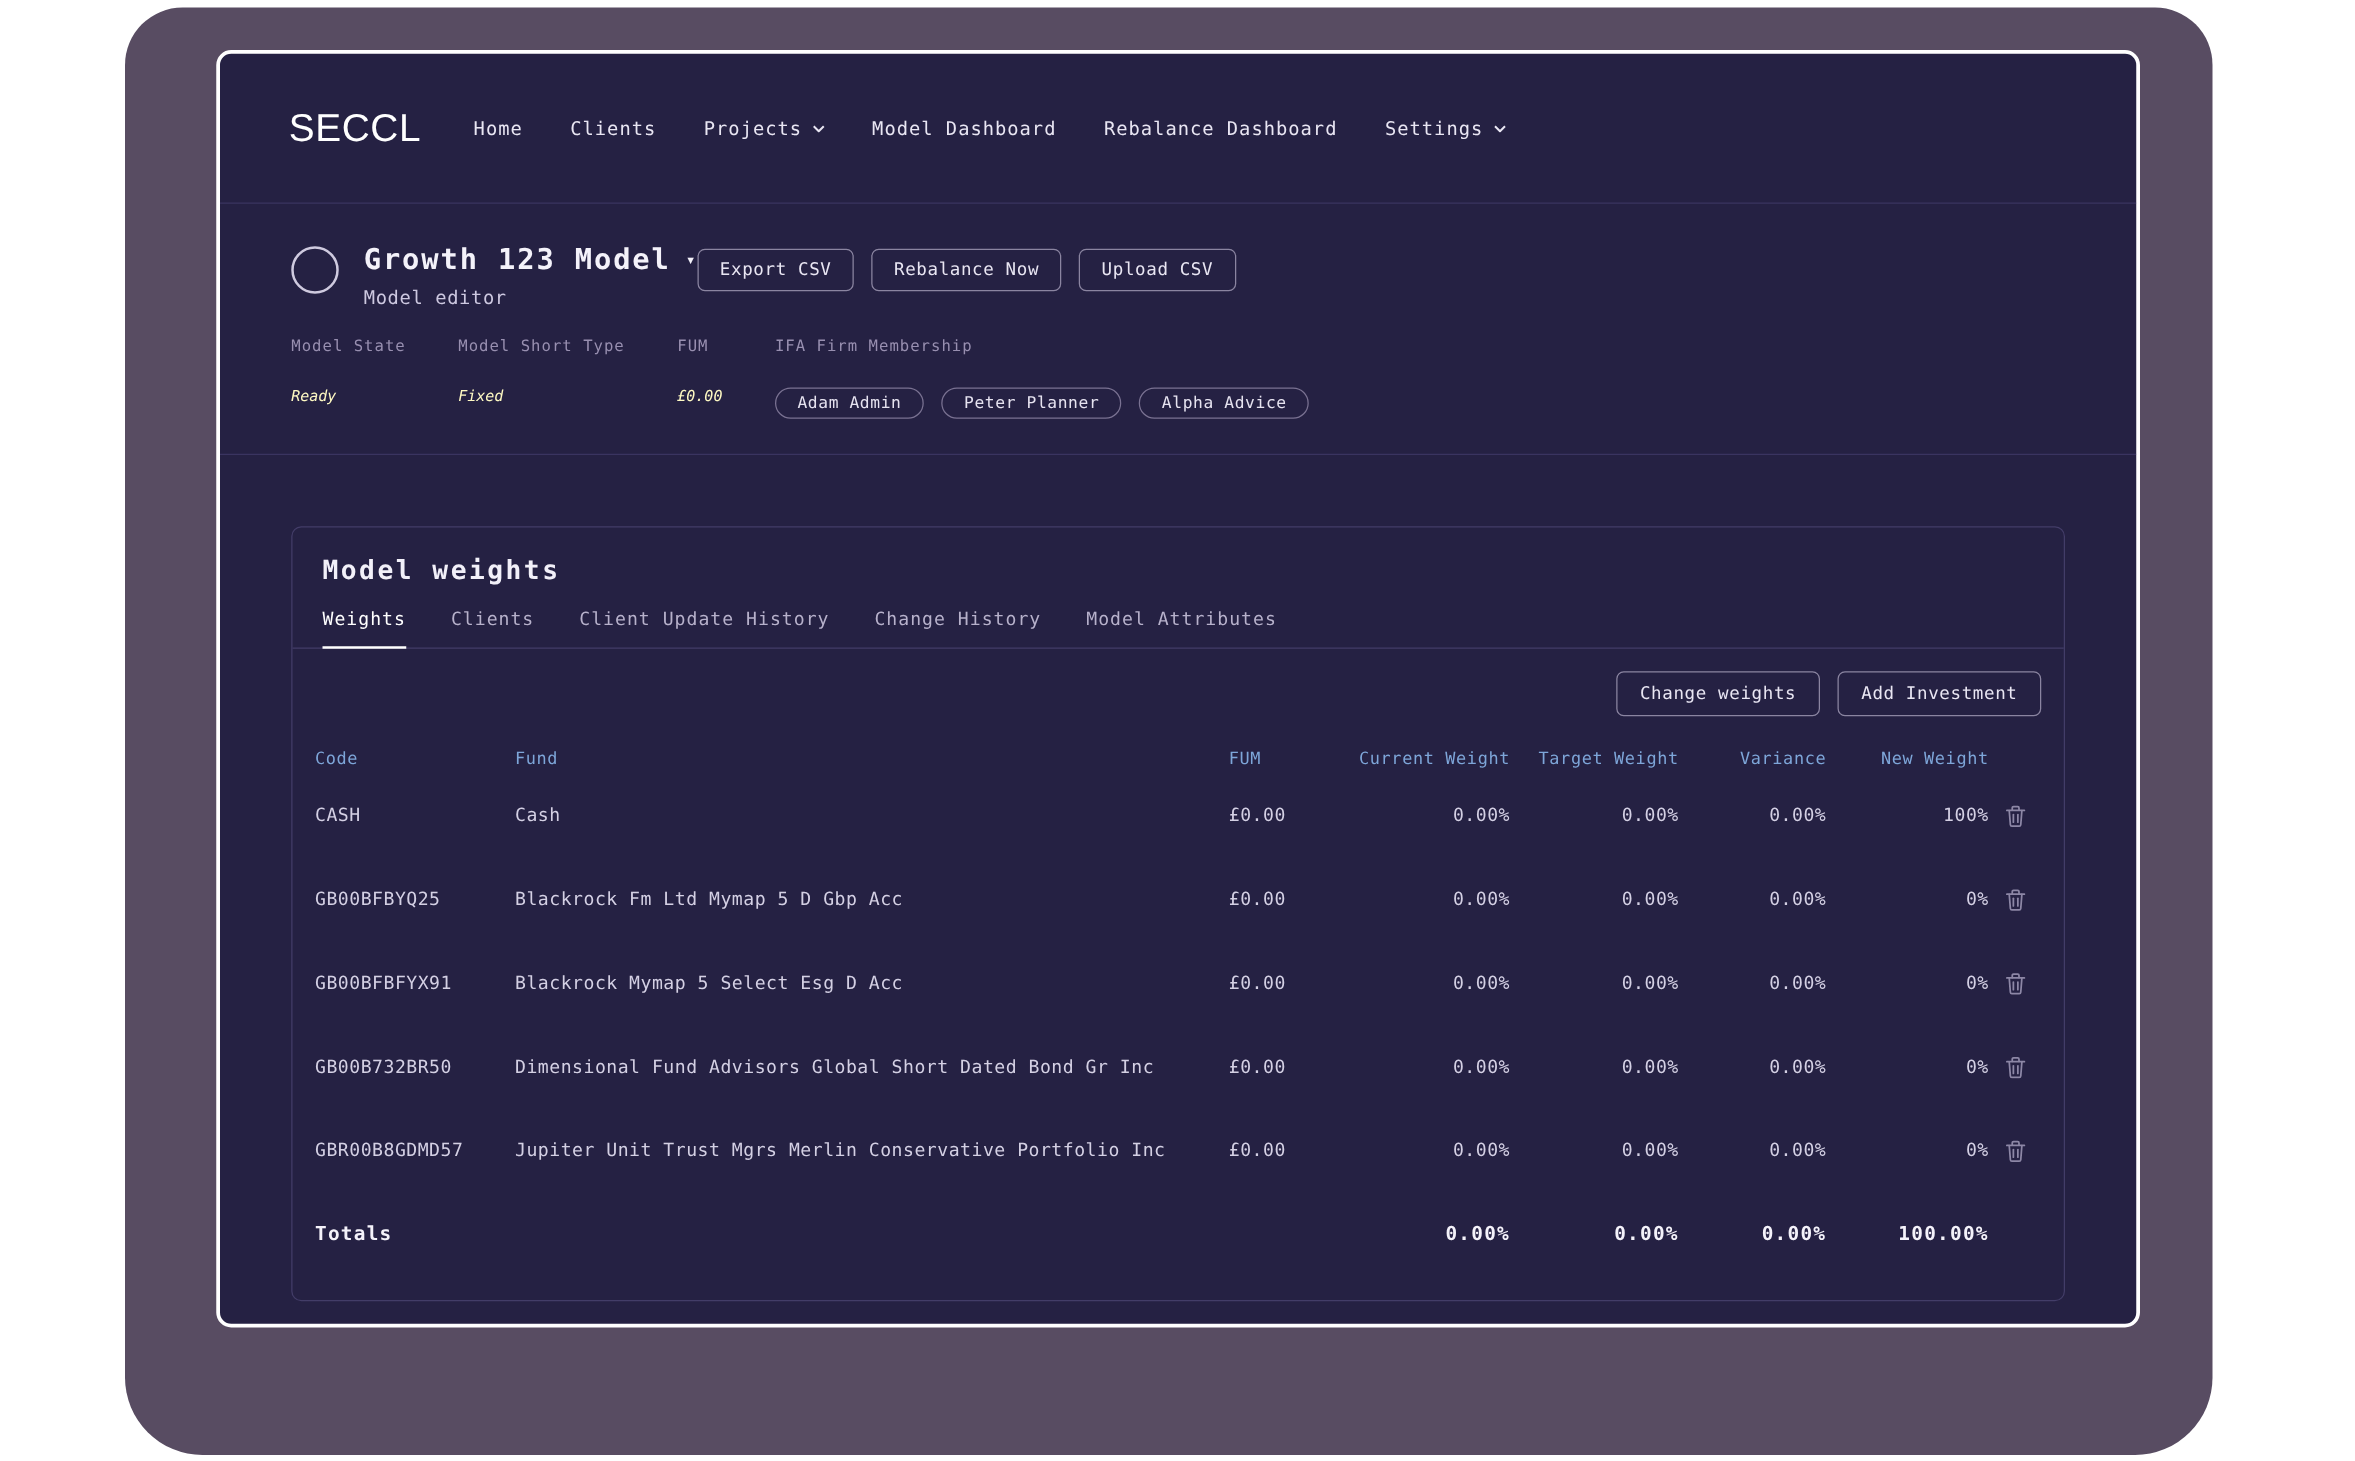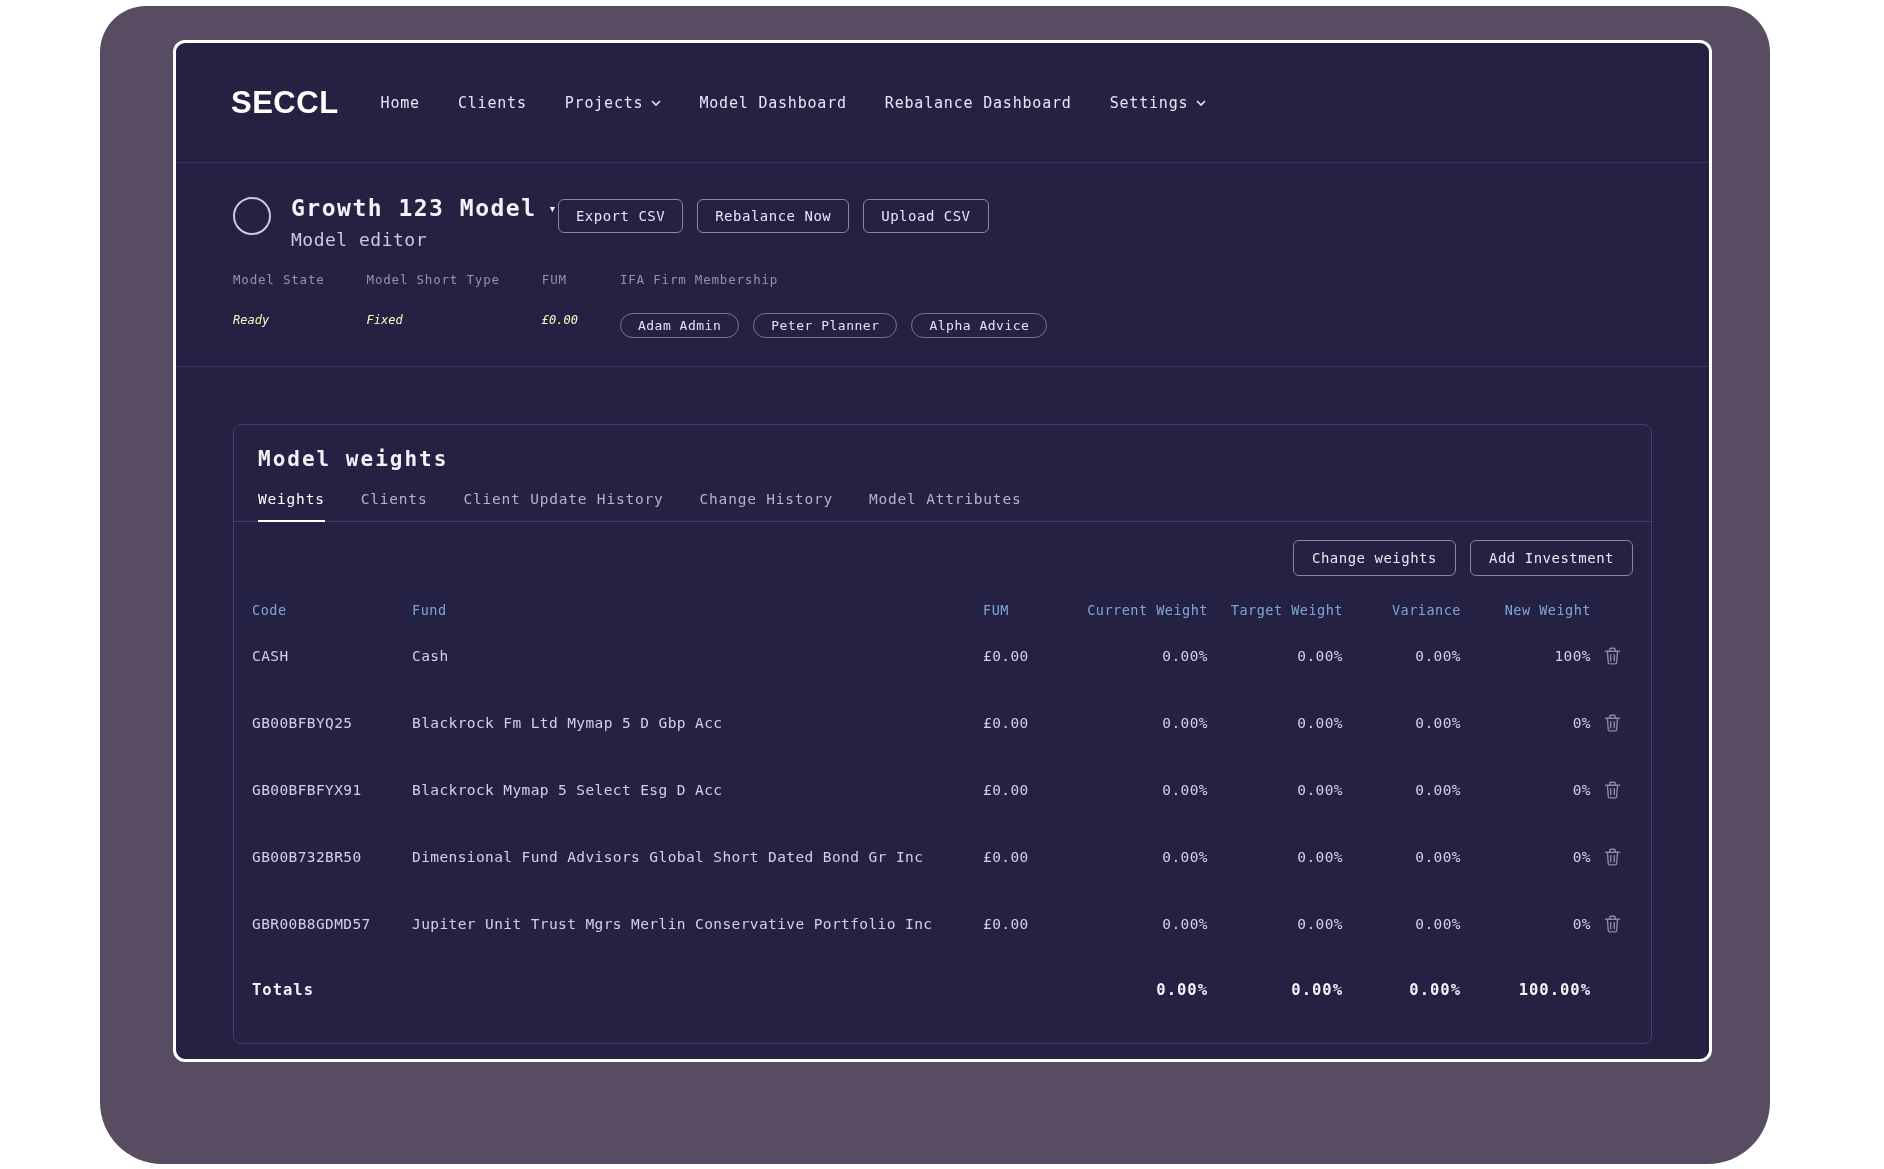--- a/index.html
+++ b/index.html
@@ -36,21 +36,21 @@
     border:3px solid #ffffff;border-radius:12px;
     overflow:hidden;
   }
   
   .navbar{
     height:120px;display:flex;align-items:center;
     padding:0 55px;border-bottom:1px solid var(--line);
   }
   .logo{
     font-family:"Liberation Sans","DejaVu Sans",sans-serif;
-    font-weight:bold;font-size:31px;letter-spacing:0.5px;color:#ffffff;
+    font-weight:normal;font-size:31px;letter-spacing:0.5px;color:#ffffff;
     margin-right:42px;
   }
   .nav-items{display:flex;align-items:flex-end;gap:38px;}
   .nav-item{
     font-size:15px;letter-spacing:0.8px;color:var(--text);
     display:flex;align-items:center;gap:8px;cursor:pointer;white-space:nowrap;
   }
   .chev{display:inline-flex;color:var(--text);}
   
   .page{padding:0 57px;}
@@ -60,21 +60,21 @@
   .ph-left{display:flex;align-items:flex-start;gap:20px;}
   .status-ring{
     width:38px;height:38px;border-radius:50%;
     border:2.5px solid #cfcadf;margin-top:2px;flex:none;
   }
   .model-title{
     font-size:23px;font-weight:bold;letter-spacing:1.5px;color:#f4f2fa;
     display:flex;align-items:center;gap:12px;cursor:pointer;
   }
   .model-title .caret{font-size:13px;}
-  .model-subtitle{margin-top:8px;font-size:18px;letter-spacing:0.5px;color:#cdc8e0;}
+  .model-subtitle{margin-top:8px;font-size:15px;letter-spacing:0.5px;color:#cdc8e0;}
   .ph-actions{display:flex;gap:14px;margin-top:4px;}
   .btn{
     background:transparent;border:1px solid var(--btn-border);border-radius:6px;
     color:var(--text);font-family:inherit;font-size:14px;letter-spacing:0.5px;
     padding:8px 17px;cursor:pointer;white-space:nowrap;
   }
   
   .meta{
     display:flex;gap:42px;margin-top:22px;padding-bottom:28px;
   }

